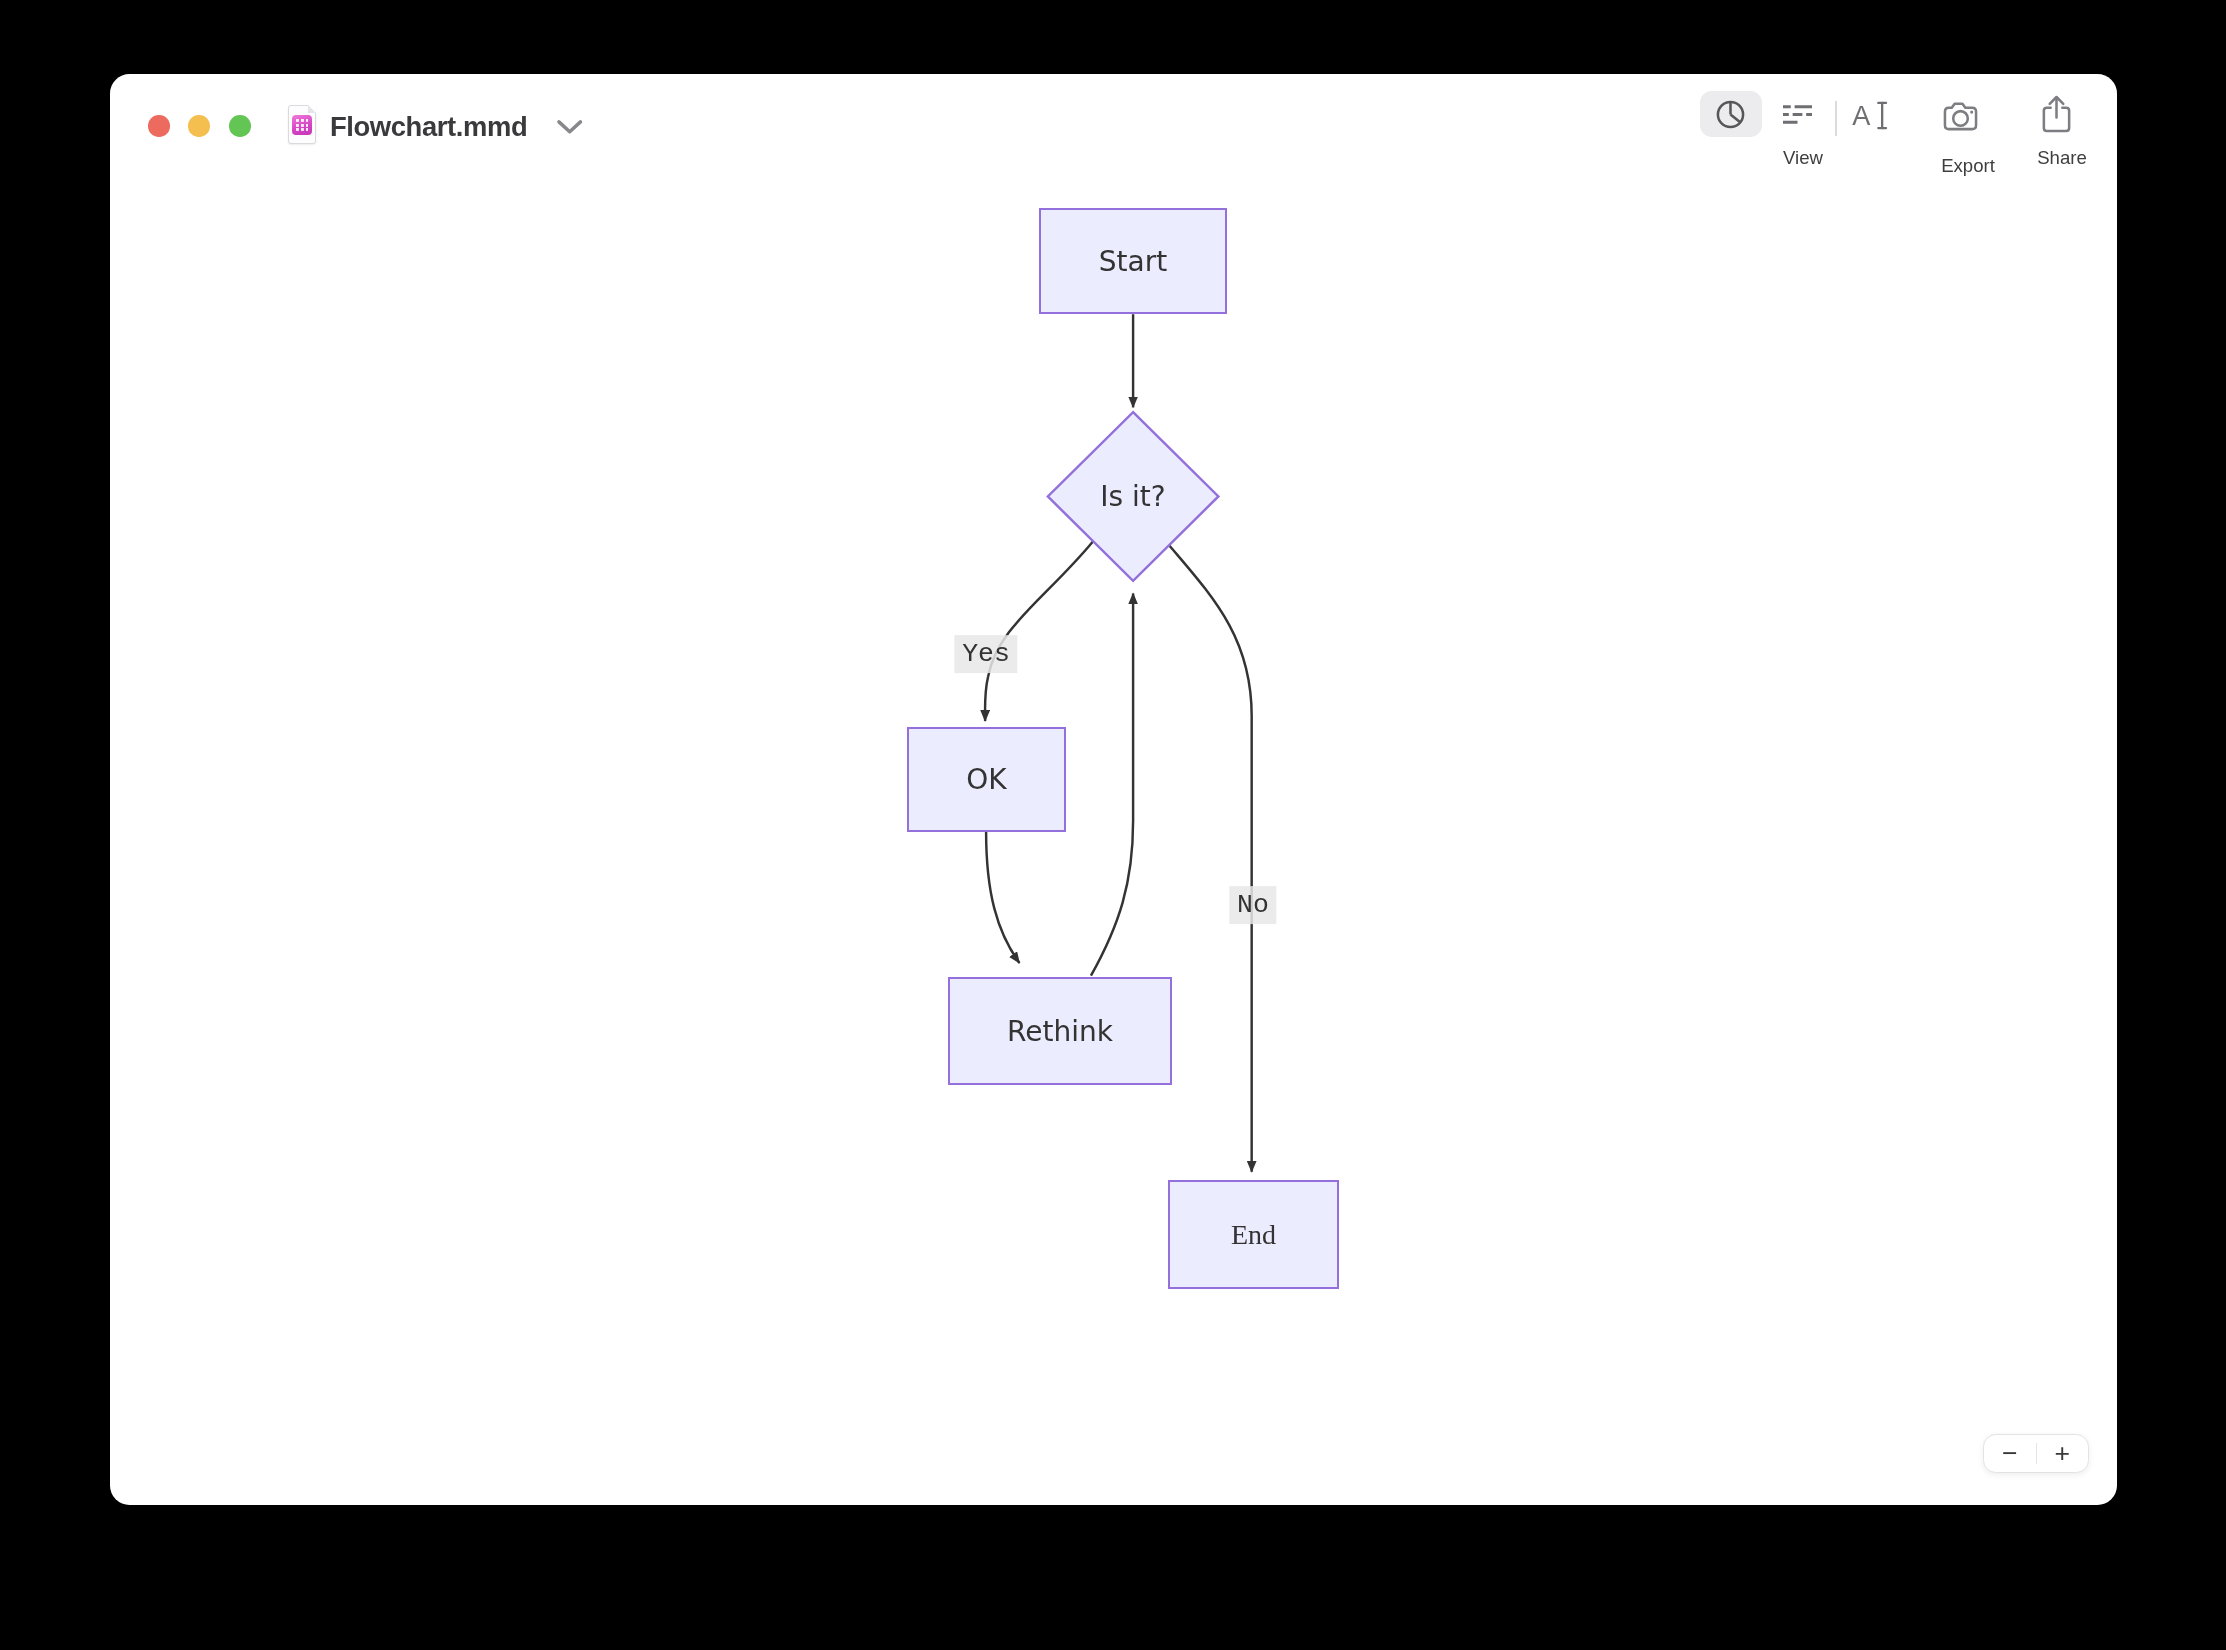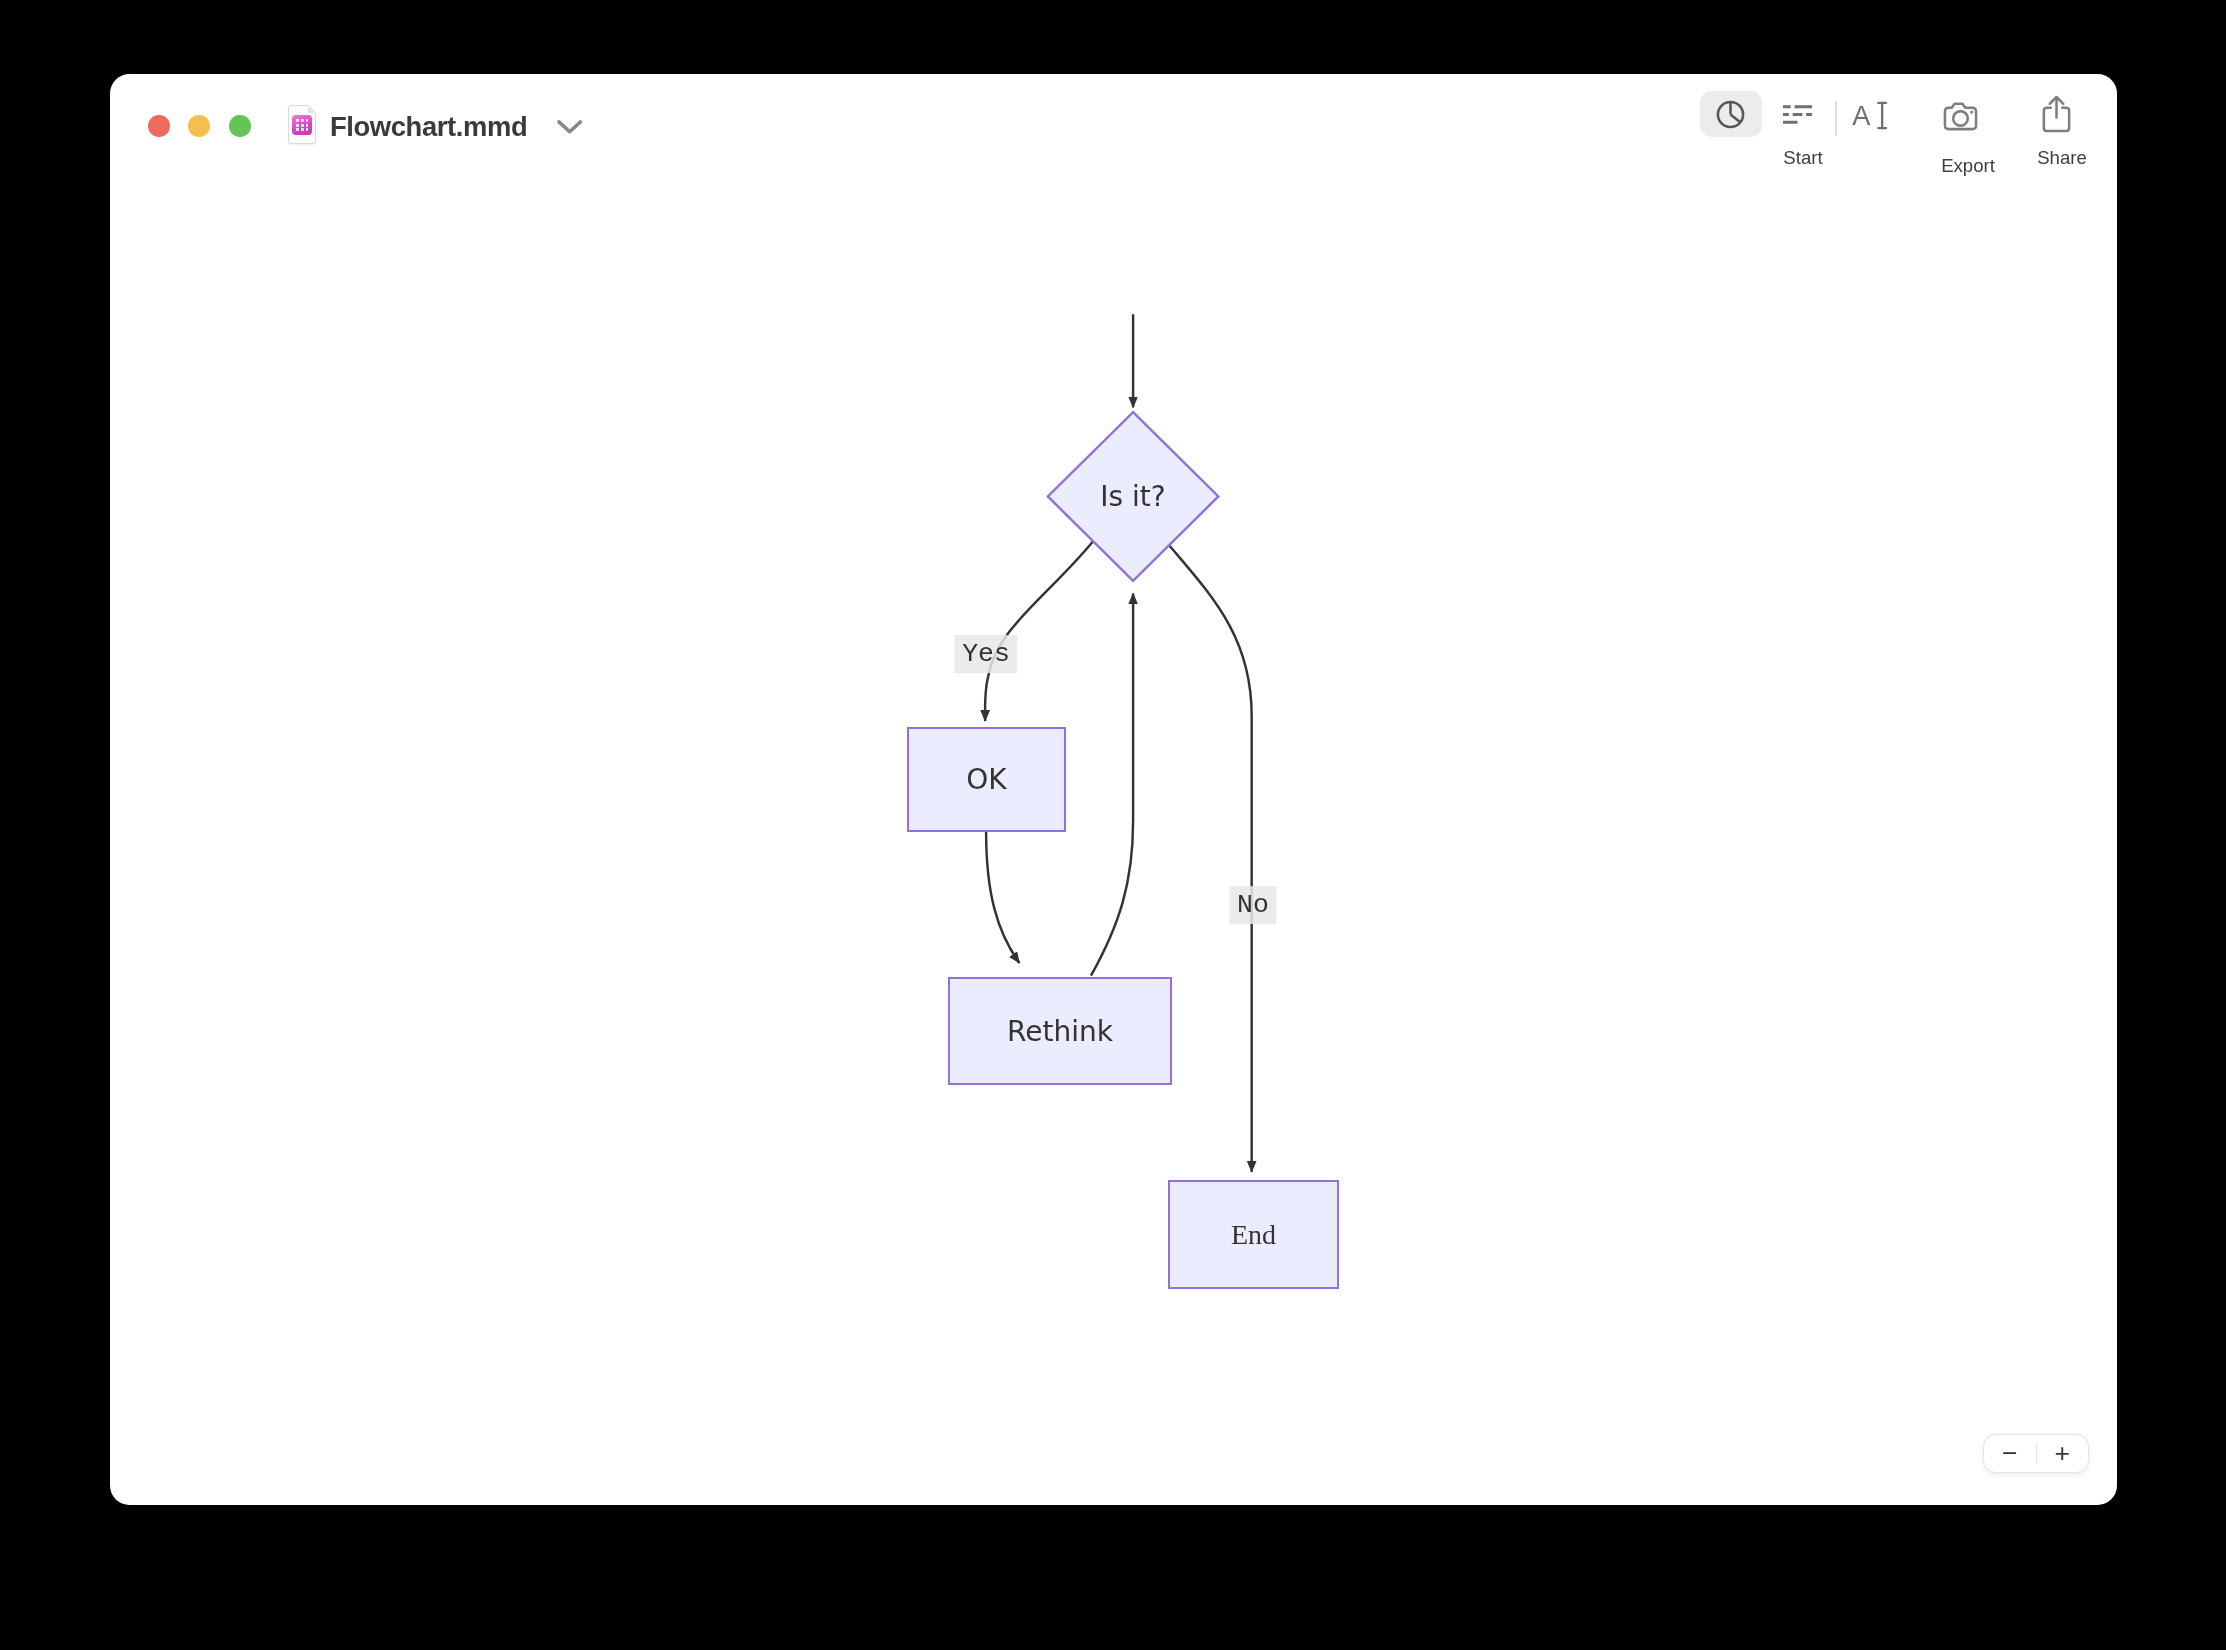--- a/index.html
+++ b/index.html
@@ -151,21 +151,21 @@
     <circle cx="22" cy="21" r="7.5" fill="none" stroke="#7d7d82" stroke-width="2.6"></circle>
     <circle cx="33.5" cy="14.5" r="1.6" fill="#7d7d82"></circle>
   </svg>
 
   <svg class="tb-icon" style="left:1929px; top:19.6px;" width="35" height="41" viewBox="0 0 36 42">
     <path d="M12 14 L8 14 Q5 14 5 17 L5 35 Q5 38 8 38 L28 38 Q31 38 31 35 L31 17 Q31 14 28 14 L24 14" fill="none" stroke="#7d7d82" stroke-width="2.6" stroke-linecap="round" stroke-linejoin="round"></path>
     <line x1="18" y1="4" x2="18" y2="24" stroke="#7d7d82" stroke-width="2.6" stroke-linecap="round"></line>
     <polyline points="11,10 18,3 25,10" fill="none" stroke="#7d7d82" stroke-width="2.6" stroke-linecap="round" stroke-linejoin="round"></polyline>
   </svg>
 
-  <div class="tb-label lbl-view">Start</div>
+  <div class="tb-label lbl-view">View</div>
   <div class="tb-label lbl-export">Export</div>
   <div class="tb-label lbl-share">Share</div>
 
   <svg class="canvas-svg" width="2007" height="1431" viewBox="0 0 2048 1460">
     <defs>
       <marker id="arrow" markerUnits="userSpaceOnUse" markerWidth="14" markerHeight="12" refX="11" refY="5" orient="auto">
         <path d="M0,0 L12,5 L0,10 Z" fill="#333333"></path>
       </marker>
     </defs>
 
@@ -173,20 +173,23 @@
       <path d="M 1044,245 L 1044,340" marker-end="url(#arrow)"></path>
       <path d="M 1003,477 C 955,535 905,565 896,615 C 892,632 893,648 893,660" marker-end="url(#arrow)"></path>
       <path d="M 894,773 C 894,835 905,875 928,907" marker-end="url(#arrow)"></path>
       <path d="M 1001,920 C 1030,868 1044,825 1044,762 L 1044,530" marker-end="url(#arrow)"></path>
       <path d="M 1081,481 C 1125,533 1165,575 1165,655 L 1165,1120" marker-end="url(#arrow)"></path>
     </g>
 
     <polygon points="1044,345 1131,431 1044,517 957,431" fill="#ECECFF" stroke="#9370DB" stroke-width="2.5"></polygon>
   </svg>
 
+  <div class="fc-node n-start">
+    <span>Start</span>
+  </div>
   <div class="diamond-label">Is it?</div>
   <div class="fc-node n-ok">
     <span>OK</span>
   </div>
   <div class="fc-node n-rethink">
     <span>Rethink</span>
   </div>
   <div class="fc-node n-end">
     <span>End</span>
   </div>

